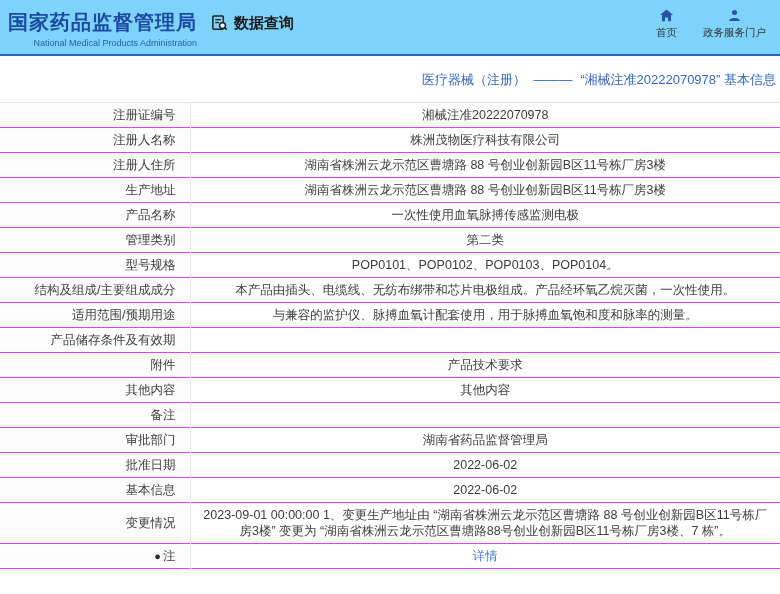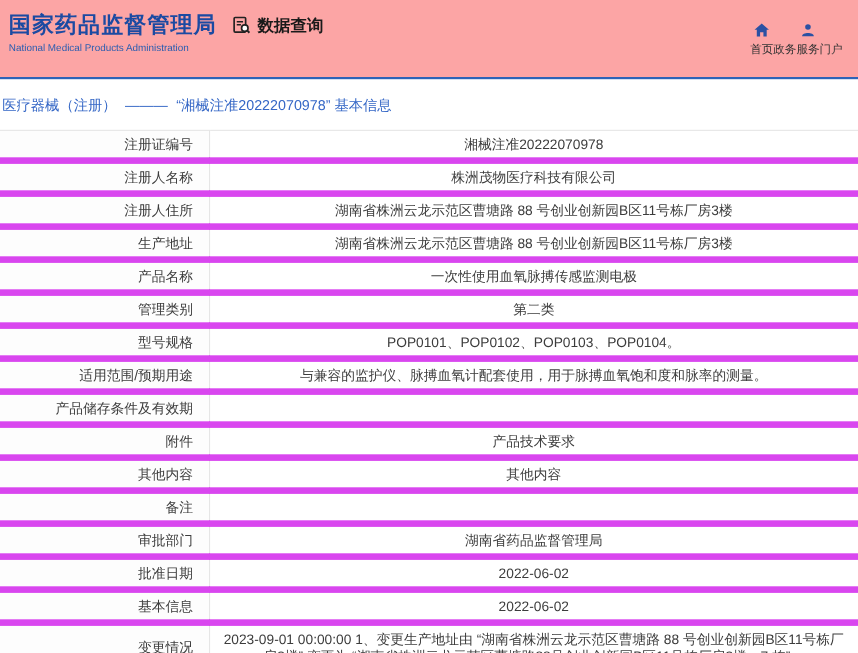--- a/index.html
+++ b/index.html
@@ -1,41 +1,41 @@
 <!DOCTYPE html>
 <html><head>
 <meta charset="utf-8">
 <style>
   * { margin:0; padding:0; box-sizing:border-box; }
   html,body { width:780px; height:594px; background:#fff; overflow:hidden;
               font-family:"Liberation Sans","DejaVu Sans",sans-serif; color:#3c3c3c; }
 
   
-  .site-header { position:relative; height:70px; background:#fca5a5; }
+  .site-header { position:relative; height:54px; background:#7dd3fc;text-align:right; }
   .brand { position:absolute; left:8px; top:9px; cursor:pointer; }
   .brand-title { font-size:20px; font-weight:bold; color:#1b4aa2; letter-spacing:1px; }
   .brand-sub { font-size:9px; color:#2a5db0; margin-top:2px; }
   .section { position:absolute; left:210px; top:14px; display:flex; align-items:center; gap:5px; cursor:pointer; }
   .sec-icon svg { display:block; }
   .sec-label { font-size:15px; font-weight:bold; color:#1a1a1a; }
-  .top-nav { position:absolute; right:14px; top:20px; display:flex; }
+  .top-nav { position:absolute; right:14px; top:8px; display:flex; gap:26px; }
   .nav-item { display:flex; flex-direction:column; align-items:center; gap:3px;
               text-decoration:none; cursor:pointer; }
   .nav-icon svg { display:block; }
   .nav-label { font-size:10.5px; color:#333; white-space:nowrap; }
 
   .divider { height:2px; background:#2c63b7; width:100%; }
 
   
-  .breadcrumb { padding:15px 16px 13px 2px; font-size:13px; color:#3567c6; }
+  .breadcrumb { padding:15px 0 13px 2px; font-size:13px; color:#3567c6;text-align:right; }
   .breadcrumb span { margin-right:4px; }
 
   
   .info-table { width:780px; border-collapse:collapse; border-top:1px solid #e6e6e6; table-layout:fixed; }
-  .info-table tr { border-bottom:6px solid #d946ef;margin-top:18px; }
+  .info-table tr { border-bottom:1px solid #d946ef;margin-top:18px; }
   .info-table td { font-size:12.5px; line-height:16px; vertical-align:middle;text-align:center; }
   td.cell-label { width:190px; text-align:right; padding:4px 14px 4px 4px;
                   border-right:1px solid #e6e6e6; color:#3c3c3c; background:#fdfdfd; }
   td.cell-value { padding:4px 10px; color:#3c3c3c; word-break:break-all; }
   td.cell-value a { color:#3f7ad6; text-decoration:none; cursor:pointer; }
   .note-dot { display:inline-block; font-size:11px; color:#2b2b2b; margin-right:2px; }
 </style>
 </head>
 <body>
 
@@ -113,20 +113,24 @@
         </tr>
         <tr>
           <td class="cell-label">管理类别</td>
           <td class="cell-value">第二类</td>
         </tr>
         <tr>
           <td class="cell-label">型号规格</td>
           <td class="cell-value">POP0101、POP0102、POP0103、POP0104。</td>
         </tr>
         <tr>
+          <td class="cell-label">结构及组成/主要组成成分</td>
+          <td class="cell-value">本产品由插头、电缆线、无纺布绑带和芯片电极组成。产品经环氧乙烷灭菌，一次性使用。</td>
+        </tr>
+        <tr>
           <td class="cell-label">适用范围/预期用途</td>
           <td class="cell-value">与兼容的监护仪、脉搏血氧计配套使用，用于脉搏血氧饱和度和脉率的测量。</td>
         </tr>
         <tr>
           <td class="cell-label">产品储存条件及有效期</td>
           <td class="cell-value">&nbsp;</td>
         </tr>
         <tr>
           <td class="cell-label">附件</td>
           <td class="cell-value">产品技术要求</td>

